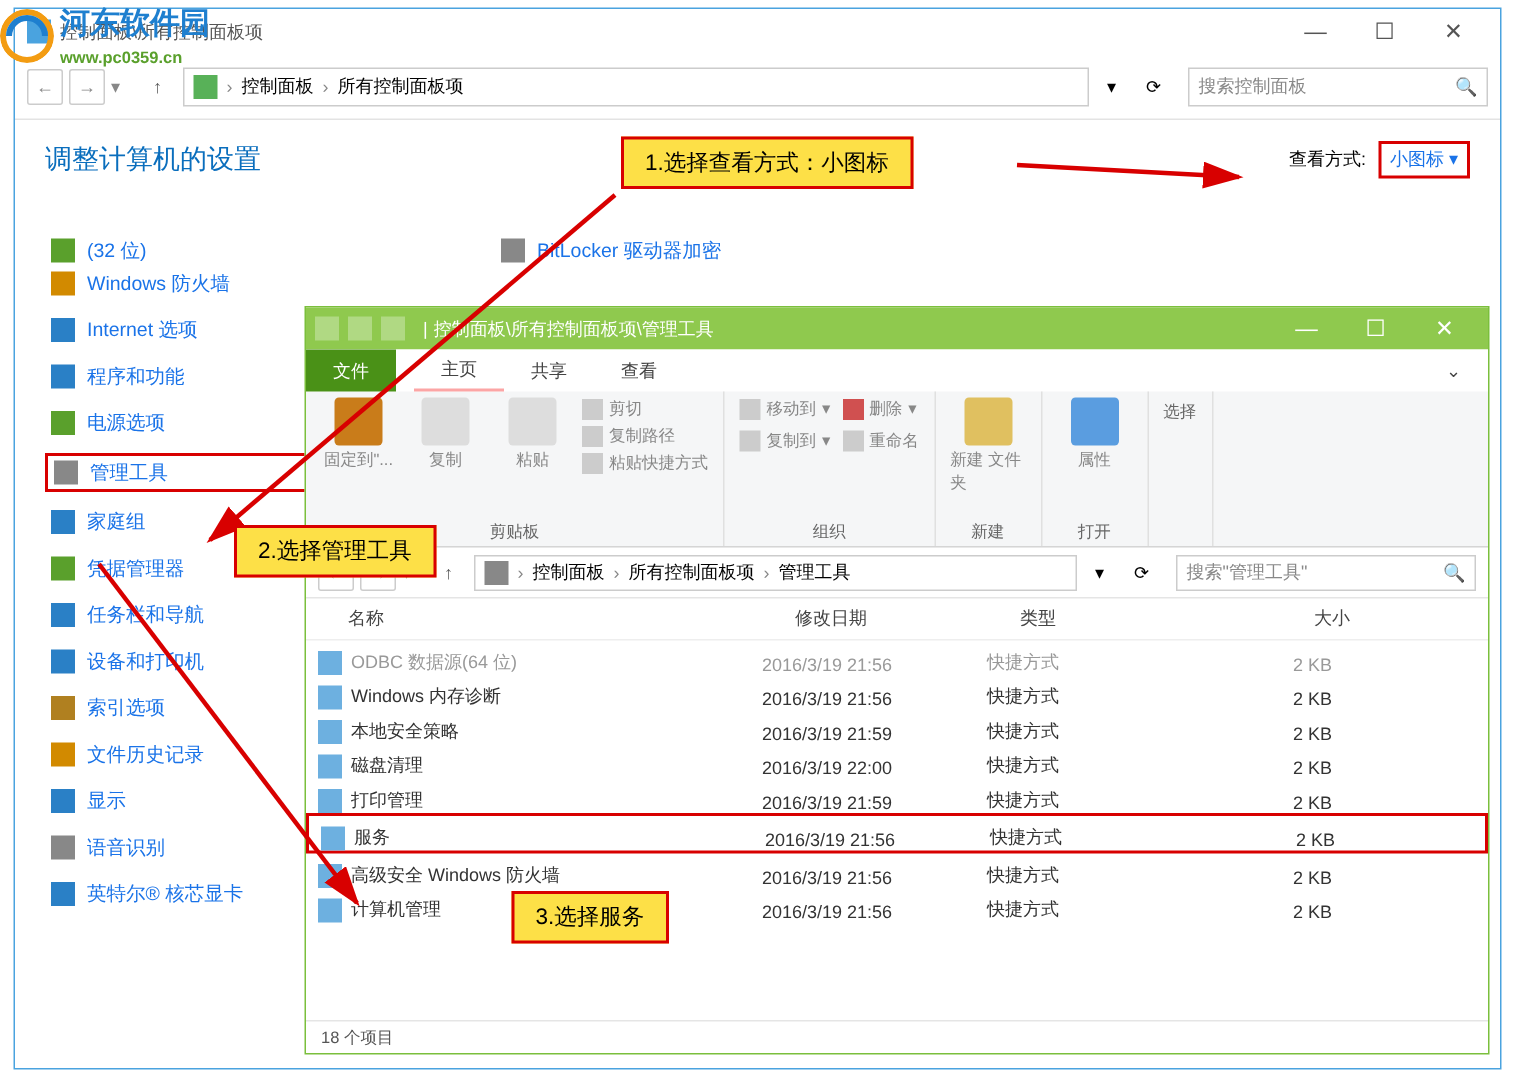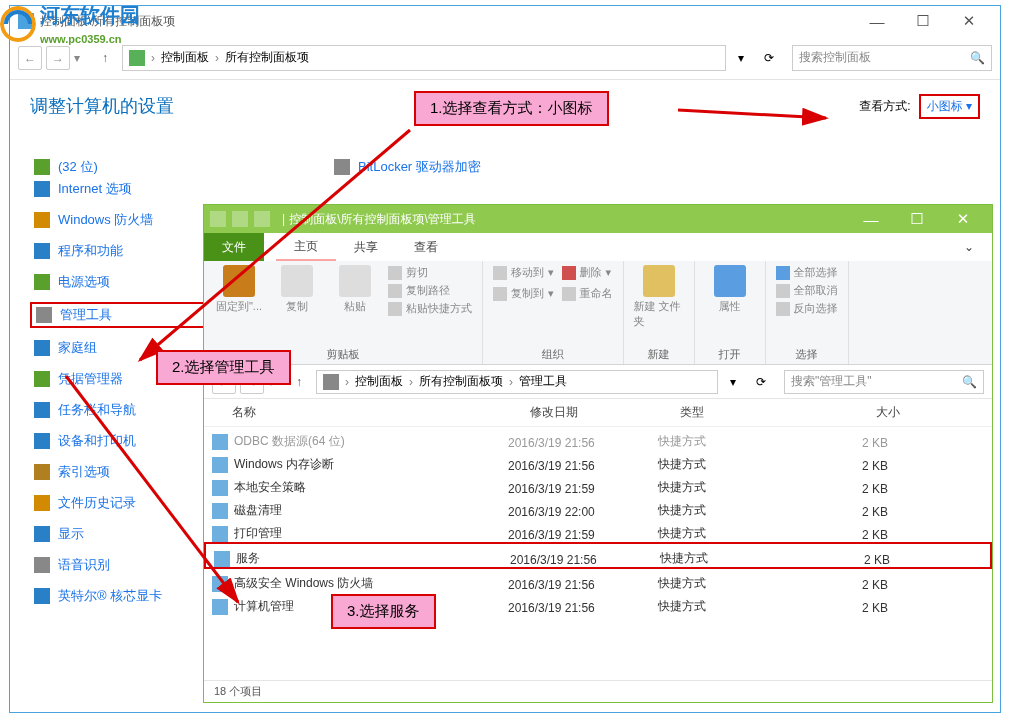--- a/index.html
+++ b/index.html
@@ -29,21 +29,21 @@
 .view-switch { position: absolute; right: 20px; top: 14px; display: flex; align-items: center; gap: 8px; font-size: 12px; }
 .view-switch .link { color: #1a73e8; border: 2px solid #d80000; padding: 2px 6px; }
 
 .cp-grid { margin-top: 60px; display: flex; flex-direction: column; gap: 9px; width: 200px; }
 .cp-item { display: flex; align-items: center; gap: 8px; font-size: 13px; color: #1a73e8; padding: 2px 4px; }
 .cp-item.hl { border: 2px solid #d80000; }
 .cp-icon { width: 16px; height: 16px; display: inline-block; }
 .cp-extra { position: absolute; top: 76px; display: flex; gap: 240px; }
 
 
-.callout { position: absolute; background: #f9a8d4; border: 2px solid #d80000; padding: 6px 14px; font-size: 15px; color: #000; font-weight: 500; z-index: 50; }
+.callout { position: absolute; background: #fde047; border: 2px solid #d80000; padding: 6px 14px; font-size: 15px; color: #000; font-weight: 500; z-index: 50; }
 
 
 .inner-window { position: absolute; left: 203px; top: 204px; width: 790px; height: 499px; border: 1px solid #7bbf3c; background: #fff; z-index: 20; }
 .inner-titlebar { height: 28px; background: #8fc94e; display: flex; align-items: center; padding: 0 6px; color: #fff; font-size: 12px; }
 .inner-titlebar .qat { display: flex; gap: 6px; margin-right: 8px; }
 .inner-titlebar .qat span { width: 16px; height: 16px; background: rgba(255,255,255,0.3); }
 .inner-titlebar .t-title { flex: 1; color: #fff; }
 .inner-titlebar .win-controls span { color: #fff; }
 
 .ribbon-tabs { height: 28px; display: flex; align-items: stretch; background: #fff; }
@@ -147,26 +147,26 @@
     </div>
     <div class="cp-extra" style="left:320px;">
       <div class="cp-item">
           <span class="cp-icon" style="background:#888"></span>
           <span>BitLocker 驱动器加密</span>
         </div>
     </div>
 
     <div class="cp-grid" id="cp-grid">
         <div class="cp-item">
-          <span class="cp-icon" style="background:#2a80c6"></span>
-          <span>Internet 选项</span>
-        </div>
-        <div class="cp-item">
           <span class="cp-icon" style="background:#d28a00"></span>
           <span>Windows 防火墙</span>
+        </div>
+        <div class="cp-item">
+          <span class="cp-icon" style="background:#2a80c6"></span>
+          <span>Internet 选项</span>
         </div>
         <div class="cp-item">
           <span class="cp-icon" style="background:#2a80c6"></span>
           <span>程序和功能</span>
         </div>
         <div class="cp-item">
           <span class="cp-icon" style="background:#5aa02c"></span>
           <span>电源选项</span>
         </div>
         <div class="cp-item hl">
@@ -297,36 +297,20 @@
     <div class="ribbon-group">
       <div class="g-body">
         <div class="rbtn-large">
             <div class="ric" style="background:#5a9de0"></div>
             <span>属性</span>
           </div>
       </div>
       <div class="g-label">打开</div>
     </div>
     <div class="ribbon-group">
-      <div class="g-body">
-        <div class="rbtn-stack">
-          <div>
-              <span class="mini" style="background:#5a9de0"></span>
-              <span>全部选择</span>
-            </div>
-          <div>
-              <span class="mini"></span>
-              <span>全部取消</span>
-            </div>
-          <div>
-              <span class="mini"></span>
-              <span>反向选择</span>
-            </div>
-        </div>
-      </div>
       <div class="g-label">选择</div>
     </div>
   </div>
 
   <div class="inner-toolbar">
     <div class="nav-arrows">
       <div class="nav-arrow">←</div>
       <div class="nav-arrow">→</div>
       <span style="color:#888;">▾</span>
     </div>
@@ -430,21 +414,21 @@
         </div>
       </div>
   </div>
   <div class="status-bar">
     <span>18 个项目</span>
   </div>
 </div>
 
 <div class="callout" style="left:414px; top:91px;">1.选择查看方式：小图标</div>
 <div class="callout" style="left:156px; top:350px;">2.选择管理工具</div>
-<div class="callout" style="left:331px; top:594px;">3.选择服务</div>
+<div class="callout" style="left:341px; top:594px;">3.选择服务</div>
 
 <svg class="overlay">
   <defs>
       <marker id="ah" markerWidth="10" markerHeight="10" refX="8" refY="3" orient="auto">
         <path d="M0,0 L0,6 L9,3 z" fill="#d80000"></path>
       </marker>
     </defs>
   <line x1="678" y1="110" x2="826" y2="118" stroke="#d80000" stroke-width="3" marker-end="url(#ah)"></line>
   <line x1="410" y1="130" x2="140" y2="360" stroke="#d80000" stroke-width="3" marker-end="url(#ah)"></line>
   <line x1="66" y1="376" x2="238" y2="602" stroke="#d80000" stroke-width="3" marker-end="url(#ah)"></line>

